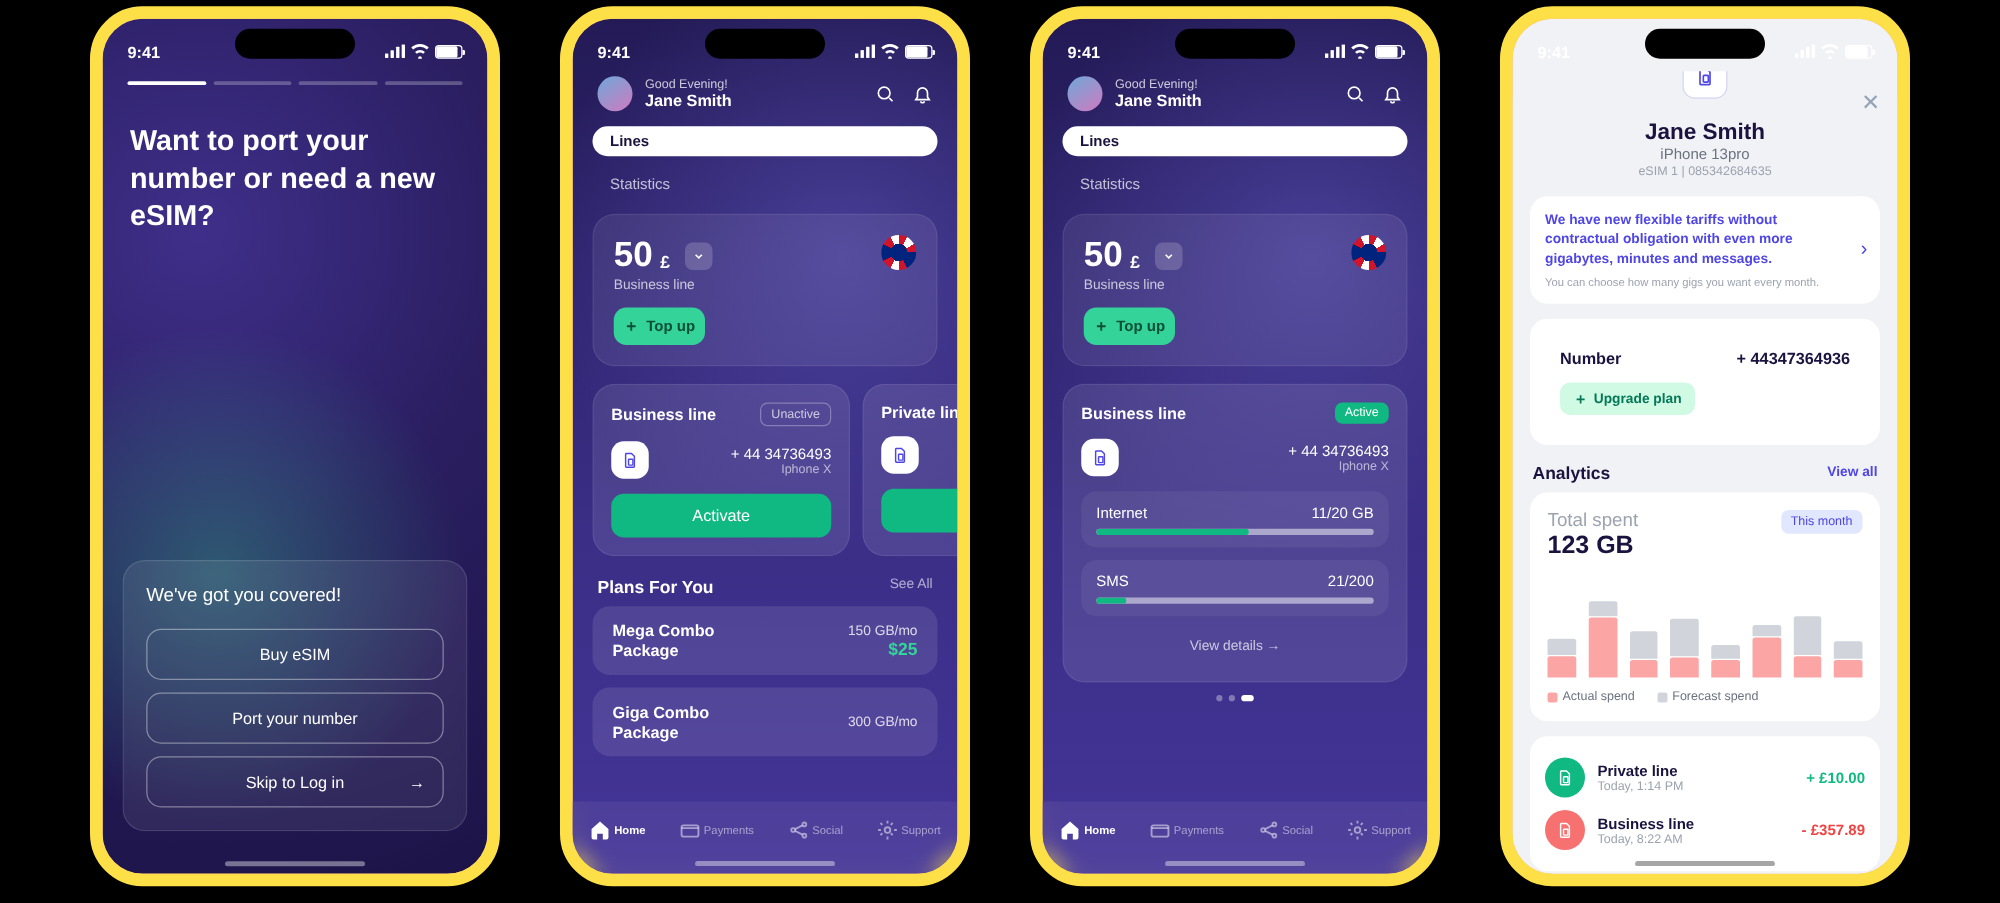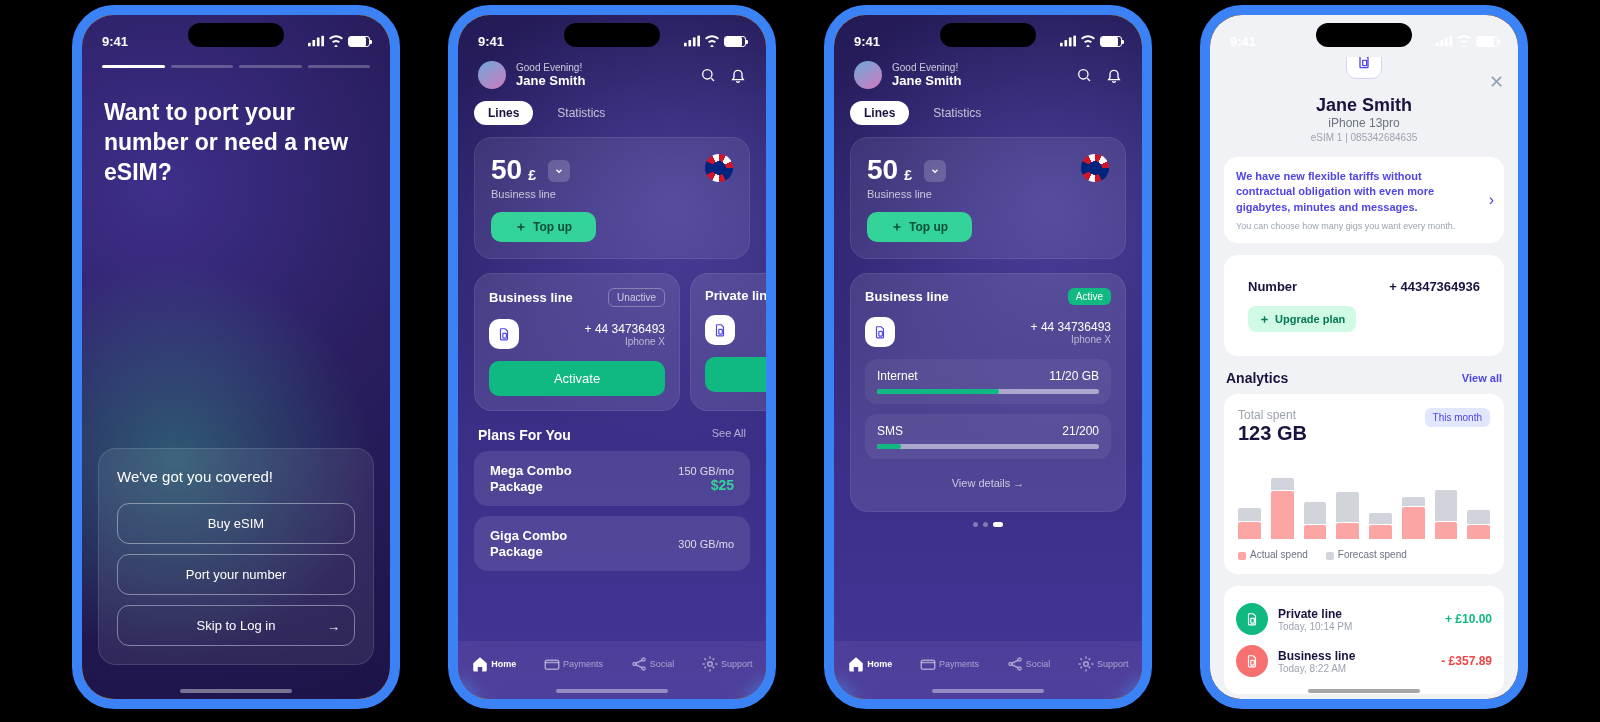--- a/index.html
+++ b/index.html
@@ -1,18 +1,18 @@
 <!DOCTYPE html>
 <html><head>
 <meta charset="utf-8">
 <style>
 * { margin: 0; padding: 0; box-sizing: border-box; font-family: -apple-system, BlinkMacSystemFont, "Segoe UI", sans-serif; }
 body { background: #000; display: flex; justify-content: center; align-items: flex-start; gap: 48px; padding: 5px; min-height: 722px; }
 
-.phone { width: 328px; height: 704px; border-radius: 42px; border: 10px solid #3b82f6; background: #a16207; position: relative; overflow: hidden; }
+.phone { width: 328px; height: 704px; border-radius: 42px; border: 10px solid #fde047; background: #fdba74; position: relative; overflow: hidden; }
 .phone-inner { width: 100%; height: 100%; border-radius: 32px; overflow: hidden; position: relative; background: #2c1f6a; }
 .notch { position: absolute; top: 8px; left: 50%; transform: translateX(-50%); width: 96px; height: 24px; background: #000; border-radius: 14px; z-index: 100; }
 
 .status-bar { display: flex; justify-content: space-between; align-items: center; padding: 12px 20px 0 20px; height: 40px; font-size: 13px; font-weight: 600; color: #fff; position: relative; z-index: 10; }
 .status-right { display: flex; align-items: center; gap: 4px; }
 .status-right svg { width: 16px; height: 12px; }
 .battery { width: 22px; height: 11px; border: 1px solid #fff; border-radius: 3px; position: relative; display: inline-block; }
 .battery::after { content: ''; position: absolute; right: -3px; top: 3px; width: 2px; height: 4px; background: #fff; border-radius: 0 1px 1px 0; }
 .battery-fill { background: #fff; height: 100%; width: 85%; border-radius: 1.5px; }
 
@@ -32,32 +32,32 @@
 .btn-outline .arrow { position: absolute; right: 14px; top: 50%; transform: translateY(-50%); }
 
 
 .s23 { background: radial-gradient(circle at 70% 28%, rgba(90,80,180,0.6), transparent 45%), linear-gradient(180deg, #231a56 0%, #3a2e86 60%, #443597 100%); color: #fff; }
 .header-row { display: flex; align-items: center; gap: 10px; padding: 6px 20px 12px 20px; }
 .avatar { width: 28px; height: 28px; border-radius: 50%; background: linear-gradient(145deg, #6ea8d9, #d07abf); }
 .greeting { flex: 1; display: flex; flex-direction: column; }
 .greeting .hi { font-size: 10px; color: rgba(255,255,255,0.75); }
 .greeting .name { font-size: 13px; font-weight: 600; }
 .header-icons { display: flex; gap: 14px; }
-.tabs { display: flex; gap: 10px; padding: 0 16px 12px 16px; }
+.tabs { display: flex; gap: 10px; padding: 0 16px 12px 16px; flex-direction: column; }
 .tab { padding: 5px 14px; border-radius: 14px; font-size: 12px; color: rgba(255,255,255,0.7); cursor: pointer; }
 .tab.active { background: #fff; color: #1b133f; font-weight: 600; }
 
 .balance-card { margin: 0 16px 14px 16px; padding: 16px; border-radius: 18px; background: rgba(255,255,255,0.08); border: 1px solid rgba(255,255,255,0.08); position: relative; }
 .balance-row { display: flex; align-items: flex-end; gap: 6px; }
 .balance-amt { font-size: 28px; font-weight: 700; }
 .balance-cur { font-size: 14px; font-weight: 600; position: relative; top: -3px; }
 .chevbox { width: 22px; height: 22px; border-radius: 6px; background: rgba(255,255,255,0.18); display: inline-flex; align-items: center; justify-content: center; margin-left: 6px; position: relative; top: -4px; cursor: pointer; }
 .flag { position: absolute; right: 16px; top: 16px; width: 28px; height: 28px; border-radius: 50%; background: radial-gradient(circle, #00247d 35%, transparent 0), conic-gradient(#cf142b 0 8%, #fff 0 17%, #cf142b 0 25%, #00247d 0 42%, #cf142b 0 50%, #fff 0 58%, #cf142b 0 67%, #00247d 0 83%, #cf142b 0 92%, #fff 0 100%); }
 .balance-sub { font-size: 11px; color: rgba(255,255,255,0.7); margin-top: 2px; }
-.topup { margin-top: 12px; display: inline-flex; align-items: center; gap: 6px; background: #34d399; color: #0c4f38; font-size: 12px; font-weight: 600; padding: 8px 24px; border-radius: 10px; cursor: pointer; }
+.topup { margin-top: 12px; display: inline-flex; align-items: center; gap: 6px; background: #34d399; color: #0c4f38; font-size: 12px; font-weight: 600; padding: 8px 8px; border-radius: 10px; cursor: pointer; }
 
 .line-cards { display: flex; gap: 10px; padding: 0 16px; overflow: hidden; }
 .line-card { min-width: 206px; background: rgba(255,255,255,0.1); border: 1px solid rgba(255,255,255,0.08); border-radius: 18px; padding: 14px; }
 .line-card.wide { min-width: 100%; }
 .line-head { display: flex; justify-content: space-between; align-items: center; margin-bottom: 12px; }
 .line-name { font-size: 13px; font-weight: 600; }
 .badge { font-size: 10px; padding: 3px 8px; border-radius: 6px; }
 .badge.unactive { border: 1px solid rgba(255,255,255,0.3); color: rgba(255,255,255,0.7); }
 .badge.active { background: #10b981; color: #fff; }
 .sim-row { display: flex; align-items: center; justify-content: space-between; margin-bottom: 12px; }
@@ -103,21 +103,21 @@
 .promo-title { font-size: 11px; color: #4f46e5; font-weight: 600; line-height: 1.4; padding-right: 18px; }
 .promo-sub { font-size: 9px; color: #9ca3af; margin-top: 6px; }
 .promo-arrow { position: absolute; right: 10px; top: 50%; transform: translateY(-50%); color: #4f46e5; }
 .number-card { background: #fff; border-radius: 14px; padding: 24px; margin-top: 12px; }
 .number-row { display: flex; justify-content: space-between; align-items: center; font-size: 13px; font-weight: 600; }
 .upgrade-btn { margin-top: 12px; display: inline-flex; align-items: center; gap: 5px; background: #d1fae5; color: #047857; font-size: 11px; padding: 7px 11px; border-radius: 8px; cursor: pointer; font-weight: 600; }
 .analytics-head { display: flex; justify-content: space-between; align-items: center; margin-top: 14px; padding: 0 2px; }
 .analytics-head .title { font-size: 14px; font-weight: 700; }
 .analytics-head .viewall { font-size: 11px; color: #4f46e5; cursor: pointer; font-weight: 600; }
 .analytics-card { background: #fff; border-radius: 14px; padding: 14px; margin-top: 8px; }
-.spent-label { font-size: 12px; color: #9ca3af; }
+.spent-label { font-size: 15px; color: #9ca3af; }
 .spent-val { font-size: 20px; font-weight: 700; }
 .month-badge { float: right; font-size: 10px; background: #e0e7ff; color: #4f46e5; padding: 4px 8px; border-radius: 6px; margin-left: 36px; }
 .bar-chart { display: flex; gap: 10px; align-items: flex-end; height: 80px; margin-top: 14px; }
 .bar-col { flex: 1; display: flex; flex-direction: column; justify-content: flex-end; height: 100%; gap: 1px; }
 .bar-forecast { width: 100%; background: #d1d5db; border-radius: 2px 2px 0 0; }
 .bar-actual { width: 100%; background: #fca5a5; border-radius: 2px 2px 0 0; }
 .legend { display: flex; gap: 18px; margin-top: 10px; font-size: 10px; color: #6b7280; }
 .legend span.dot { display: inline-block; width: 8px; height: 8px; border-radius: 2px; margin-right: 4px; vertical-align: middle; }
 .dot.a { background: #fca5a5; }
 .dot.f { background: #d1d5db; }
@@ -580,21 +580,21 @@
       <div class="tx-card">
         <div class="tx-row">
           <div class="tx-icon green">
             <svg width="14" height="14" viewBox="0 0 24 24" stroke="#fff" stroke-width="2" fill="none">
                 <path d="M7 3h7l4 4v14a1 1 0 01-1 1H7a1 1 0 01-1-1V4a1 1 0 011-1z"></path>
                 <rect x="10" y="11" width="6" height="8" rx="1"></rect>
               </svg>
           </div>
           <div class="tx-mid">
             <div class="tx-name">Private line</div>
-            <div class="tx-time">Today, 10:14 PM</div>
+            <div class="tx-time">Today, 1:14 PM</div>
           </div>
           <div class="tx-amt pos">+ £10.00</div>
         </div>
         <div class="tx-row">
           <div class="tx-icon red">
             <svg width="14" height="14" viewBox="0 0 24 24" stroke="#fff" stroke-width="2" fill="none">
                 <path d="M7 3h7l4 4v14a1 1 0 01-1 1H7a1 1 0 01-1-1V4a1 1 0 011-1z"></path>
                 <rect x="10" y="11" width="6" height="8" rx="1"></rect>
               </svg>
           </div>

